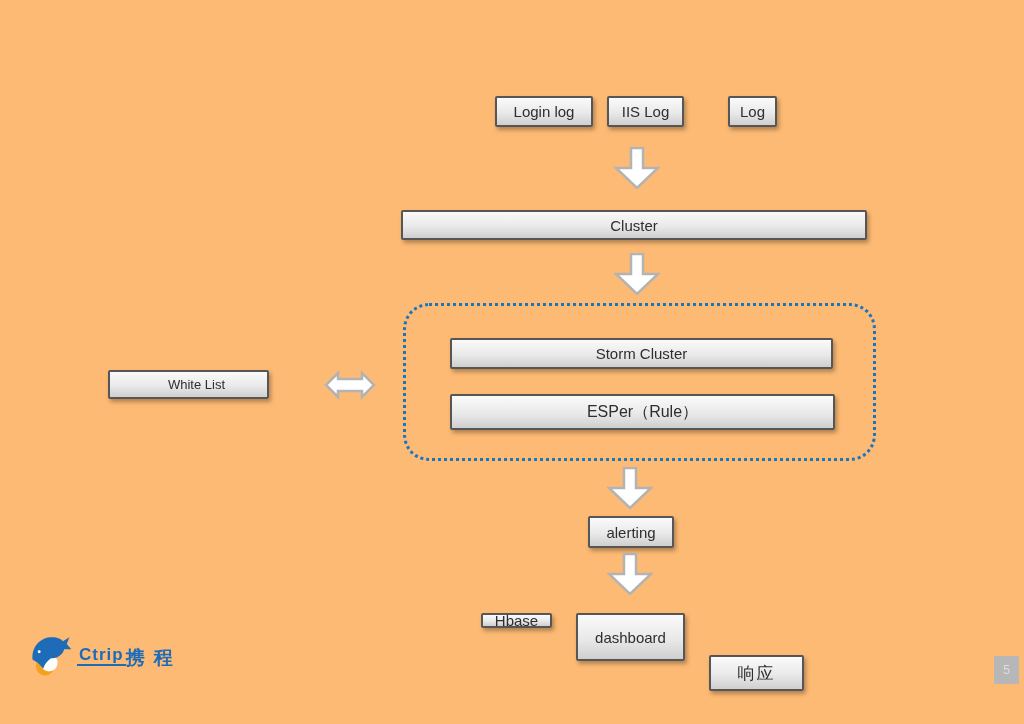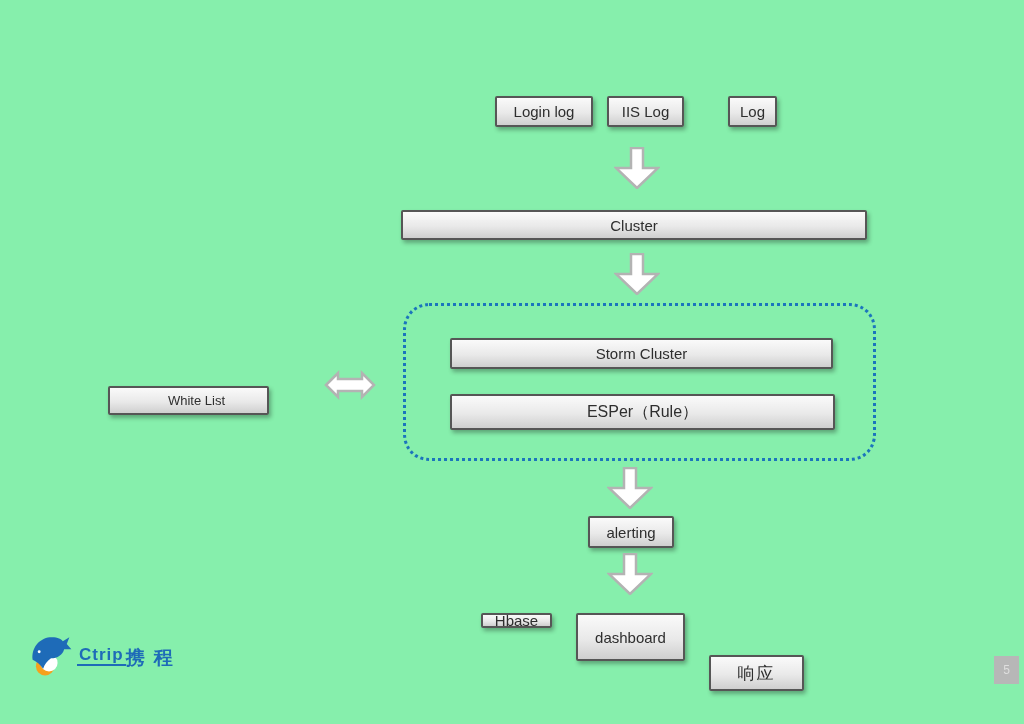--- a/index.html
+++ b/index.html
@@ -1,19 +1,19 @@
 <!DOCTYPE html>
 <html><head>
 <meta charset="utf-8">
 <style>
   html,body{margin:0;padding:0;background:#888;}
   .slide{
     position:relative;
     width:1024px;height:724px;
-    background:#86efac;
+    background:#fdba74;
     font-family:"Liberation Sans","DejaVu Sans",sans-serif;
     overflow:hidden;
     margin:0 auto;
   }
   .box{
     position:absolute;
     display:flex;align-items:center;justify-content:center;
     background:linear-gradient(180deg,#fafafa 0%,#e9e9e9 55%,#cfcfcf 100%);
     border:2px solid #565656;
     border-radius:2px;
@@ -75,21 +75,21 @@
       <path d="M17 1 L29 1 L29 21 L44 21 L23 41 L2 21 L17 21 Z" fill="#ffffff" stroke="#b3b3b3" stroke-width="2.5" stroke-linejoin="miter"></path>
     </svg>
   </span>
 
   <div class="cluster-frame" style="left:403px;top:303px;width:473px;height:158px;"></div>
 
   <div class="box" style="left:450px;top:338px;width:383px;height:31px;">Storm Cluster</div>
 
   <div class="box" style="left:450px;top:394px;width:385px;height:36px;font-size:16px;">ESPer（Rule）</div>
 
-  <div class="box small" style="left:108px;top:386px;width:161px;height:29px;padding-left:16px;">White List</div>
+  <div class="box small" style="left:108px;top:370px;width:161px;height:29px;padding-left:16px;">White List</div>
 
   <span class="arrow" style="left:324px;top:369px;">
     <svg width="52" height="32" viewBox="0 0 52 32">
       <path d="M2 16 L14 4 L14 10 L38 10 L38 4 L50 16 L38 28 L38 22 L14 22 L14 28 Z" fill="#ffffff" stroke="#b3b3b3" stroke-width="2.5" stroke-linejoin="miter"></path>
     </svg>
   </span>
 
   <span class="arrow" style="left:607px;top:467px;">
     <svg width="46" height="42" viewBox="0 0 46 42">
       <path d="M17 1 L29 1 L29 21 L44 21 L23 41 L2 21 L17 21 Z" fill="#ffffff" stroke="#b3b3b3" stroke-width="2.5" stroke-linejoin="miter"></path>

